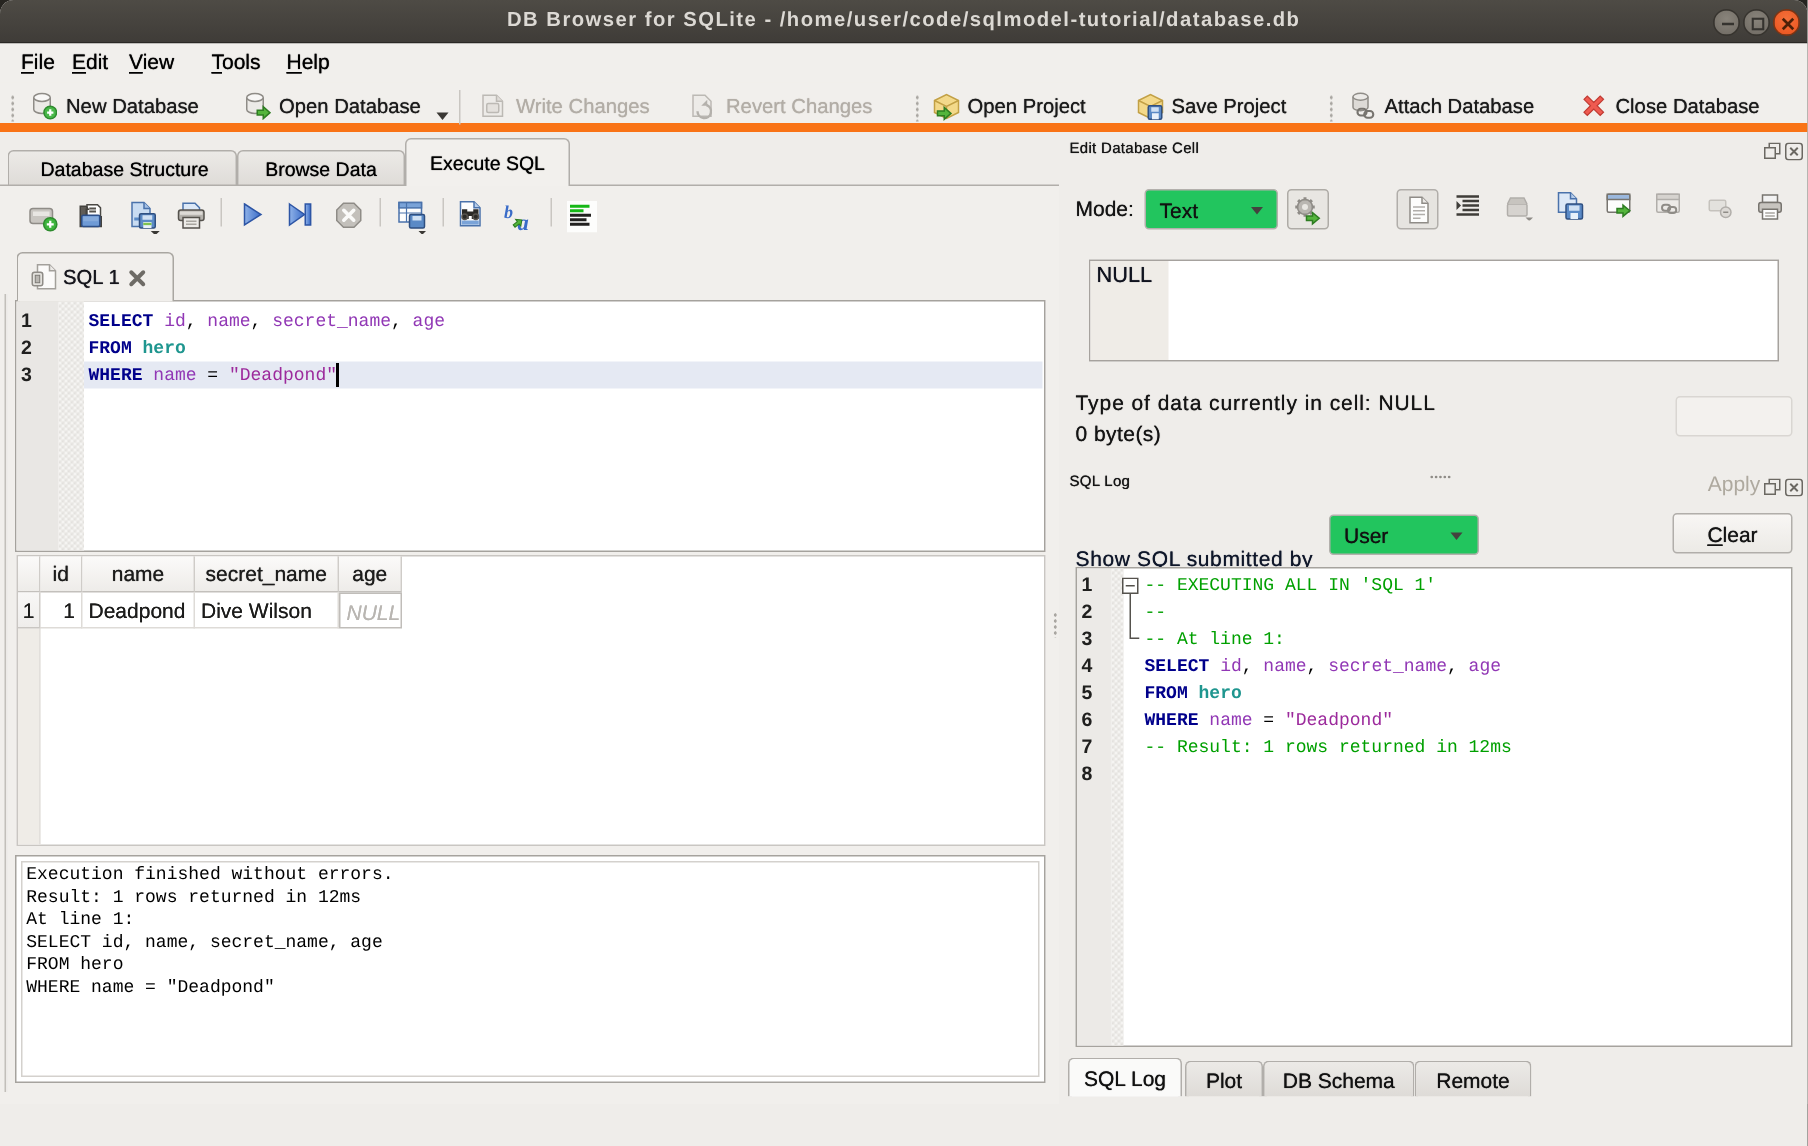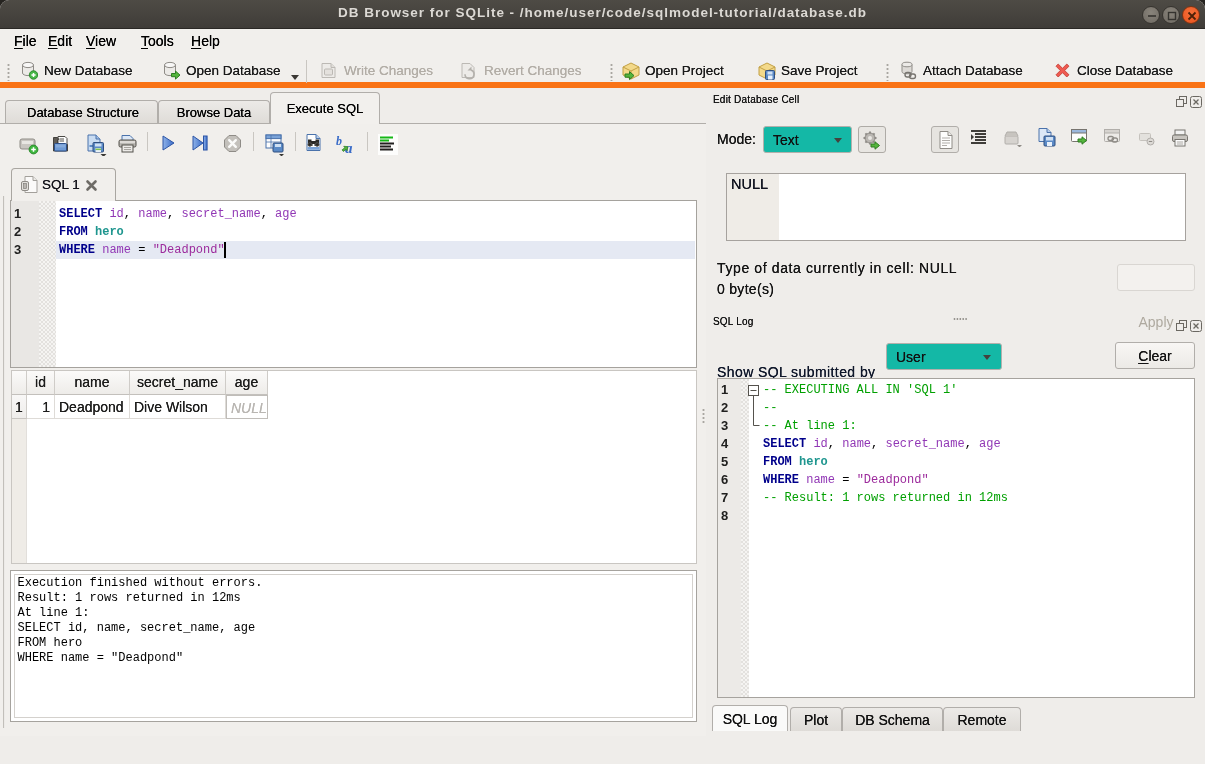--- a/index.html
+++ b/index.html
@@ -85,21 +85,21 @@
 #osplit { position:absolute; left:344px; top:441px; width:26px; height:4px; }
 #outpane { position:absolute; left:10px; top:446px; width:687px; height:152px;
   background:#fff; border:1px solid #a6a39e; }
 #outpane .inner { position:absolute; left:3px; top:3px; right:3px; bottom:3px; border:1px solid #d4d1cd; padding:1px 0 0 2.5px; }
 #outpane pre { font:12px/15.1px "Liberation Mono",monospace; color:#000; }
 
 
 #rightpane { position:absolute; left:706px; top:88px; width:499px; height:648px; background:#efedea; }
 .dock-title { position:absolute; font-size:10px; color:#141414; letter-spacing:0.2px; text-shadow:0 0 0.5px currentColor; }
 .dockbtns { position:absolute; width:26px; height:12px; }
-.combo { text-shadow:0 0 0.5px currentColor; position:absolute; background:#14b8a6; border:1px solid #b3b0ac; border-radius:3px; font-size:14px; color:#111; }
+.combo { text-shadow:0 0 0.5px currentColor; position:absolute; background:#22c55e; border:1px solid #b3b0ac; border-radius:3px; font-size:14px; color:#111; }
 .combo .arr { position:absolute; width:0; height:0; border-left:4px solid transparent; border-right:4px solid transparent; border-top:5px solid #44423e; }
 .btn { text-shadow:0 0 0.5px currentColor; position:absolute; border:1px solid #b1aeaa; border-radius:3px; text-align:center;
   background:linear-gradient(#f8f6f4,#eceae6); font-size:14px; color:#141414; }
 
 
 #logarea { position:absolute; left:11px; top:290px; width:478px; height:320px; background:#fff; border:1px solid #a6a39e; }
 #log-gutter { position:absolute; left:0; top:0; width:23px; height:100%; background:#eceae7; }
 #log-fold { position:absolute; left:23px; top:0; width:8px; height:100%;
   background-image:
     linear-gradient(45deg,#e3e1de 25%,transparent 25%,transparent 75%,#e3e1de 75%),
@@ -511,21 +511,21 @@
     <div class="dock-title" style="left:7px;top:228px;">SQL Log</div>
     <div class="dockbtns" style="left:470px;top:230px;">
       <svg width="26" height="12" viewBox="0 0 26 12">
         <rect x="3.5" y="0.5" width="7" height="7" fill="none" stroke="#6b6862"></rect>
         <rect x="0.5" y="3.5" width="7" height="7" fill="#efedea" stroke="#6b6862"></rect>
         <rect x="14.5" y="0.5" width="11" height="11" rx="2" fill="none" stroke="#6b6862"></rect>
         <path d="M17.5 3.5 l5 5 M22.5 3.5 l-5 5" stroke="#6b6862" stroke-width="1.3"></path>
       </svg>
     </div>
     <div class="abs" style="left:11px;top:276px;font-size:14px;letter-spacing:0.42px;color:#0f172a;text-shadow:0 0 0.5px currentColor;">Show S<u style="text-underline-offset:2px;">Q</u>L submitted by</div>
-    <div class="combo" style="left:180px;top:255px;width:116px;height:27px;">
+    <div class="combo" style="left:180px;top:255px;width:100px;height:27px;">
       <span style="position:absolute;left:9px;top:5px;">User</span>
       <span class="arr" style="right:10px;top:11px;"></span>
     </div>
     <div class="btn" style="left:409px;top:254px;width:80px;height:27px;">
       <div style="padding-top:5px;"><u style="text-underline-offset:2px;">C</u>lear</div>
     </div>
     <div id="logarea">
       <div id="log-gutter"></div>
       <div id="log-fold"></div>
       <div class="lognum" style="top:2px">1</div>

